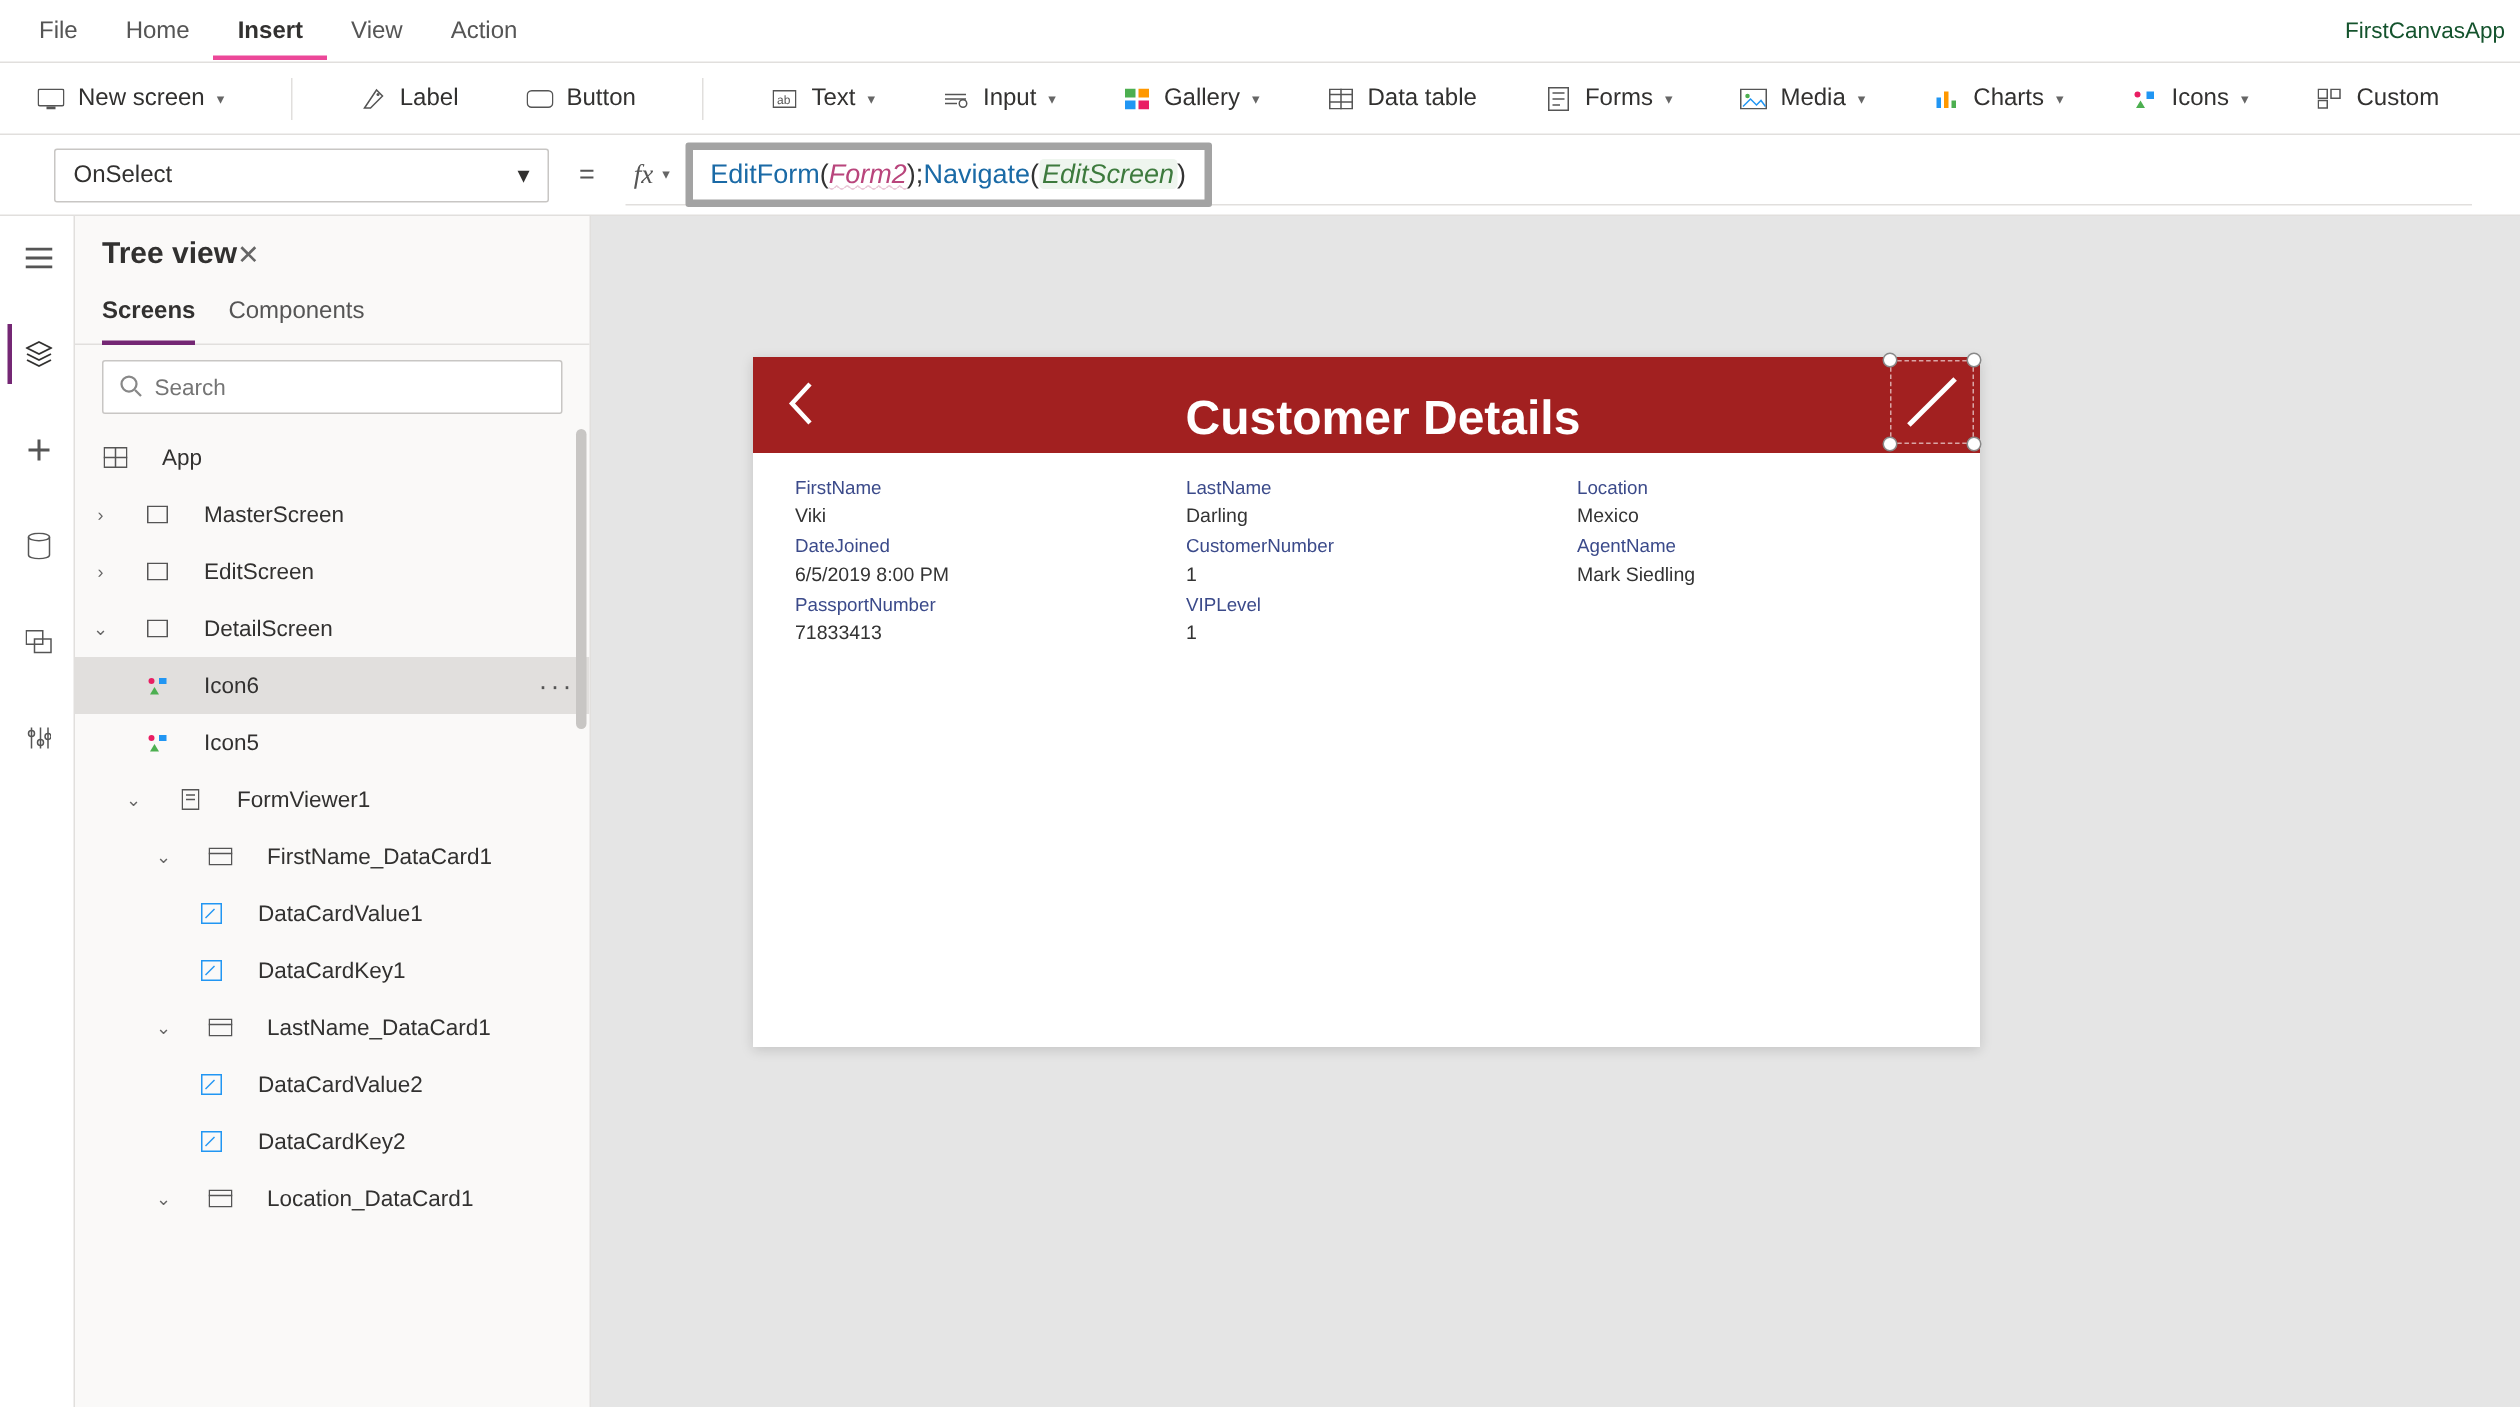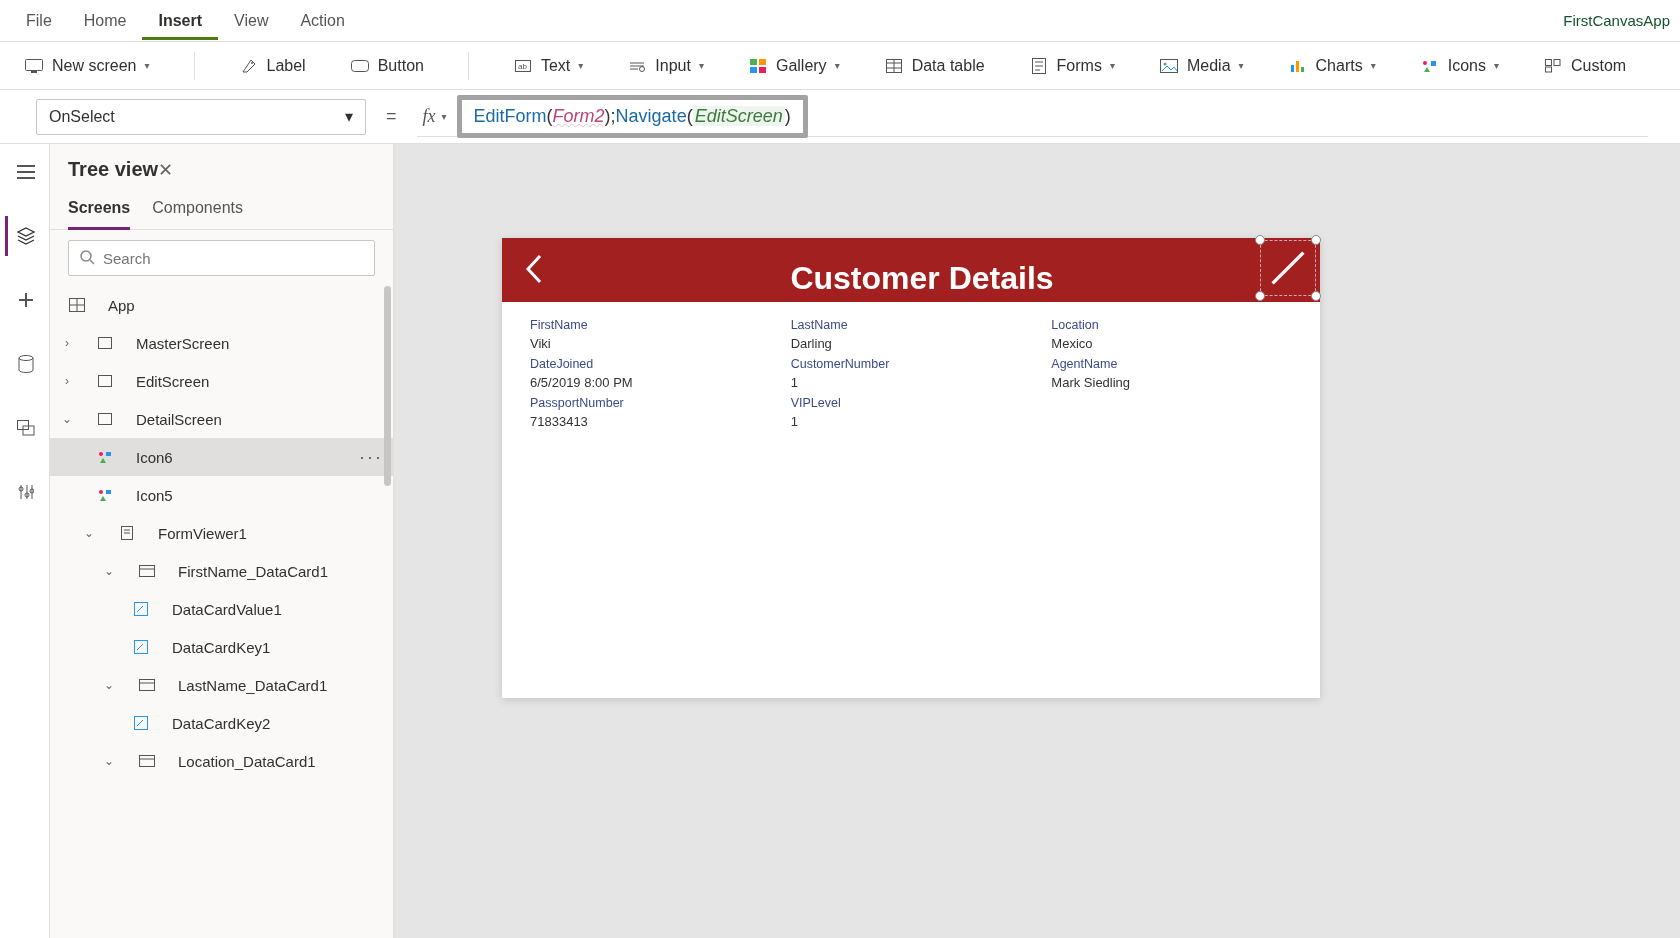--- a/index.html
+++ b/index.html
@@ -26,21 +26,21 @@
   }
   .menubar .menu-item {
     padding: 10px 16px;
     font-size: 16px;
     color: #555;
     cursor: pointer;
   }
   .menubar .menu-item.active {
     color: #323130;
     font-weight: 600;
-    border-bottom: 3px solid #4d7c0f;
+    border-bottom: 3px solid #ec4899;
     padding-bottom: 7px;
   }
   .app-name {
     position: absolute;
     right: 10px;
     color: #14532d;
     font-size: 15px;
   }
   
   .ribbon {
@@ -575,20 +575,29 @@
 
       <div class="tree-item" style="padding-left:52px;">
         <span class="twisty">⌄</span>
         <span class="node-icon">
             <svg width="16" height="12" viewBox="0 0 16 12">
               <rect x="0.5" y="0.5" width="15" height="11" fill="none" stroke="#555"></rect>
               <line x1="0" y1="4" x2="16" y2="4" stroke="#555"></line>
             </svg>
           </span>
         <span>LastName_DataCard1</span>
+      </div>
+      <div class="tree-item" style="padding-left:82px;">
+        <span class="node-icon">
+            <svg width="14" height="14" viewBox="0 0 14 14">
+              <rect x="0.5" y="0.5" width="13" height="13" fill="none" stroke="#2196f3"></rect>
+              <path d="M3 10 L9 4" stroke="#2196f3"></path>
+            </svg>
+          </span>
+        <span>DataCardValue2</span>
       </div>
       <div class="tree-item" style="padding-left:82px;">
         <span class="node-icon">
             <svg width="14" height="14" viewBox="0 0 14 14">
               <rect x="0.5" y="0.5" width="13" height="13" fill="none" stroke="#2196f3"></rect>
               <path d="M3 10 L9 4" stroke="#2196f3"></path>
             </svg>
           </span>
         <span>DataCardKey2</span>
       </div>

